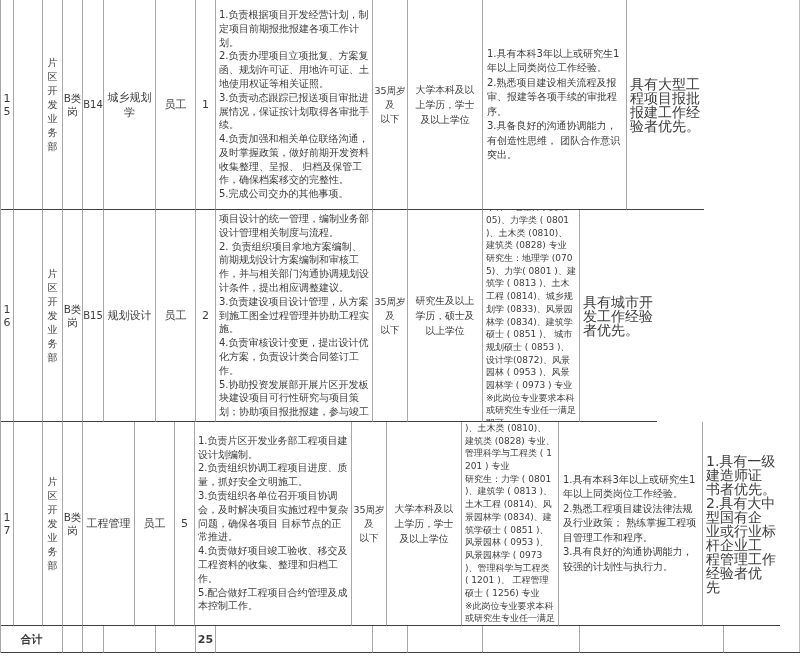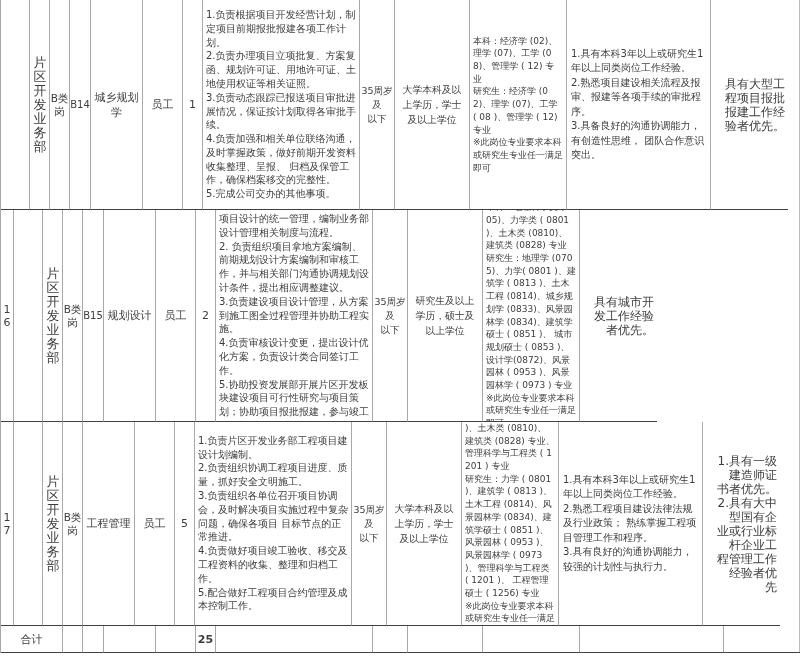--- a/index.html
+++ b/index.html
@@ -6,61 +6,59 @@
   body{width:800px;height:658px;overflow:hidden;font-family:"DejaVu Sans","Liberation Sans",sans-serif;color:#3c3c3c;}
   .jobtable{width:800px;border-left:1px solid #a8a8a8;border-right:1px solid #bdbdbd;box-sizing:border-box;background:#fff;}
   .trow{display:flex;width:800px;box-sizing:border-box;}
   .cell{box-sizing:border-box;border-right:1px solid #a8a8a8;border-bottom:1px solid #404040;
         display:flex;align-items:center;justify-content:center;text-align:center;
         overflow:hidden;white-space:pre-wrap;word-break:break-all;}
   .cell:last-child{border-right:none;}
   .r15{height:210px}.r16{height:212px}.r17{height:204px}.rfoot{height:27px}
   .c-num{width:13px;font-size:11px}
   .c-blank{width:29px}
-  .c-dept{width:20px;font-size:13px;line-height:14px;padding:0 0}
+  .c-dept{width:20px;font-size:10px;line-height:14px;padding:0 0}
   .c-dept .v{display:inline-block;width:12px}
   .c-cat{width:20px;font-size:10.5px;line-height:13px}
   .c-code{width:21px;font-size:10px}
   .c-pos{width:52px;font-size:11px}
   .c-type{width:40px;font-size:11px}
   .c-cnt{width:20px;font-size:11px}
   .c-duty{width:157px;font-size:10px;line-height:13.8px;justify-content:flex-start;text-align:left;padding:0 3px}
   .c-age{width:35px;font-size:9.5px;line-height:14px}
   .c-edu{width:75px;font-size:9.8px;line-height:15px;padding:0 3px}
   .c-major{width:97px;font-size:9px;line-height:12.7px;justify-content:flex-start;text-align:left;padding:0 3px}
   .c-abil{width:144px;font-size:10px;line-height:14.5px;justify-content:flex-start;text-align:left;padding:0 4px}
-  .c-other{width:77px;font-size:12px;line-height:14px;justify-content:flex-start;text-align:right;padding:0 3px}
-  .f-label{width:62px;font-size:11px;font-weight:normal}
+  .c-other{width:77px;font-size:14px;line-height:14px;justify-content:flex-start;text-align:left;padding:0 3px}
+  .f-label{width:62px;font-size:11px;font-weight:bold}
   .bold{font-weight:bold}
 </style>
 </head>
 <body>
 
 <div class="jobtable">
 
   <div class="trow">
+    <div class="cell c-num r15">15</div>
     <div class="cell c-blank r15"></div>
     <div class="cell c-dept r15"><span class="v">片区开发业务部</span></div>
     <div class="cell c-cat r15">B类岗</div>
     <div class="cell c-code r15">B14</div>
     <div class="cell c-pos r15">城乡规划学</div>
     <div class="cell c-type r15">员工</div>
     <div class="cell c-cnt r15">1</div>
     <div class="cell c-duty r15">1.负责根据项目开发经营计划，制定项目前期报批报建各项工作计划。
 2.负责办理项目立项批复、方案复函、规划许可证、用地许可证、土地使用权证等相关证照。
 3.负责动态跟踪已报送项目审批进展情况，保证按计划取得各审批手续。
 4.负责加强和相关单位联络沟通，及时掌握政策，做好前期开发资料收集整理、呈报、 归档及保管工作，确保档案移交的完整性。
 5.完成公司交办的其他事项。</div>
     <div class="cell c-age r15">35周岁
 及
 以下</div>
     <div class="cell c-edu r15">大学本科及以上学历，学士及以上学位</div>
-    <div class="cell c-major r15">本科：经济学 (02)、理学 (07)、工学 (08)、管理学 ( 12) 专业
-研究生：经济学 (02)、理学 (07)、工学 ( 08 )、管理学 ( 12) 专业
-※此岗位专业要求本科或研究生专业任一满足即可</div>
     <div class="cell c-abil r15">1.具有本科3年以上或研究生1年以上同类岗位工作经验。
 2.熟悉项目建设相关流程及报审、报建等各项手续的审批程序。
 3.具备良好的沟通协调能力，有创造性思维， 团队合作意识突出。</div>
     <div class="cell c-other r15">具有大型工程项目报批报建工作经验者优先。</div>
   </div>
 
   <div class="trow">
     <div class="cell c-num r16">16</div>
     <div class="cell c-blank r16"></div>
     <div class="cell c-dept r16"><span class="v">片区开发业务部</span></div>

